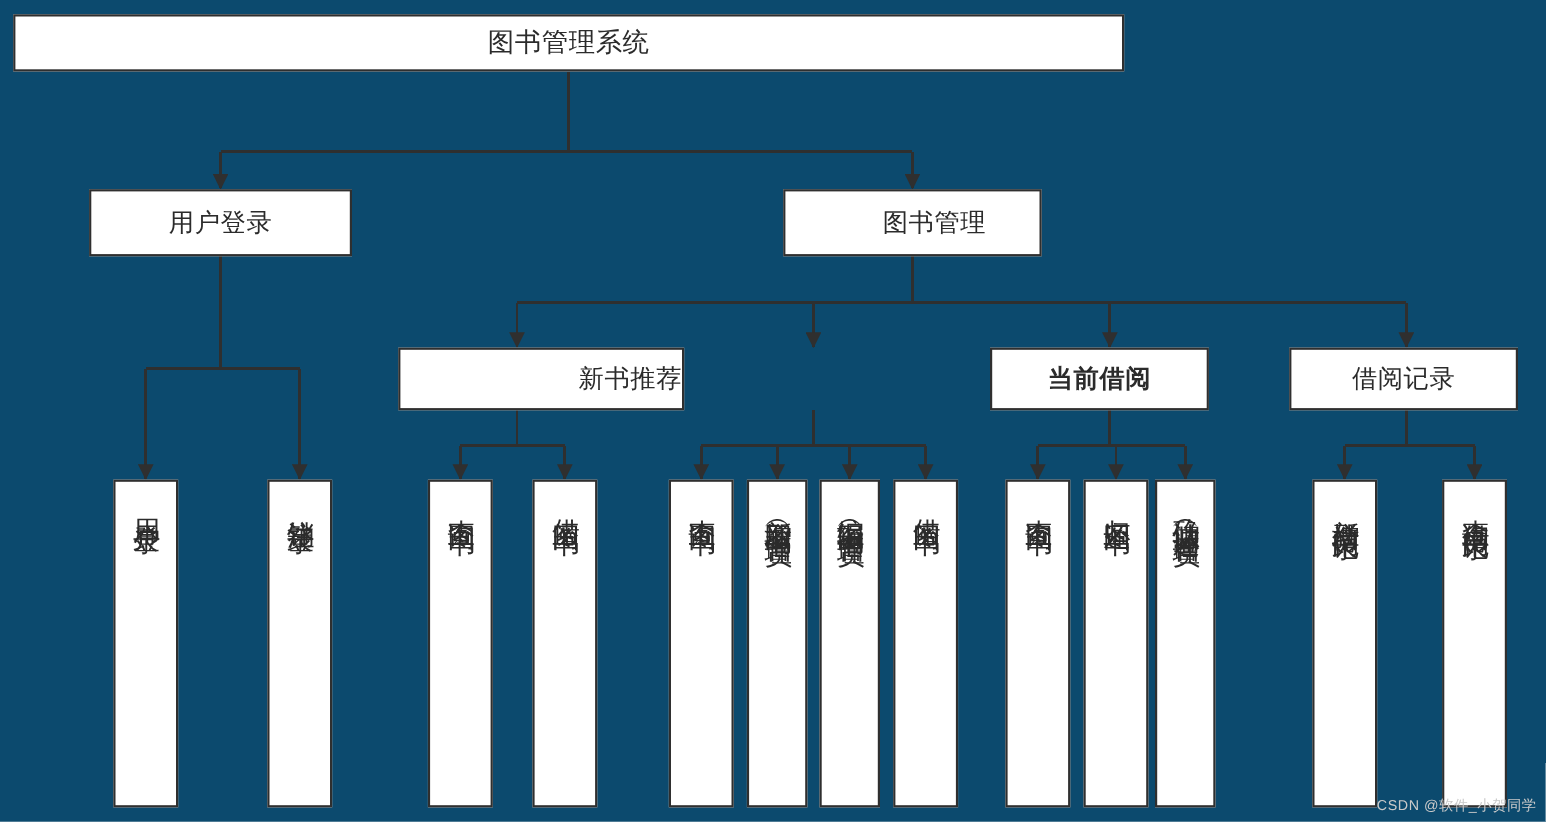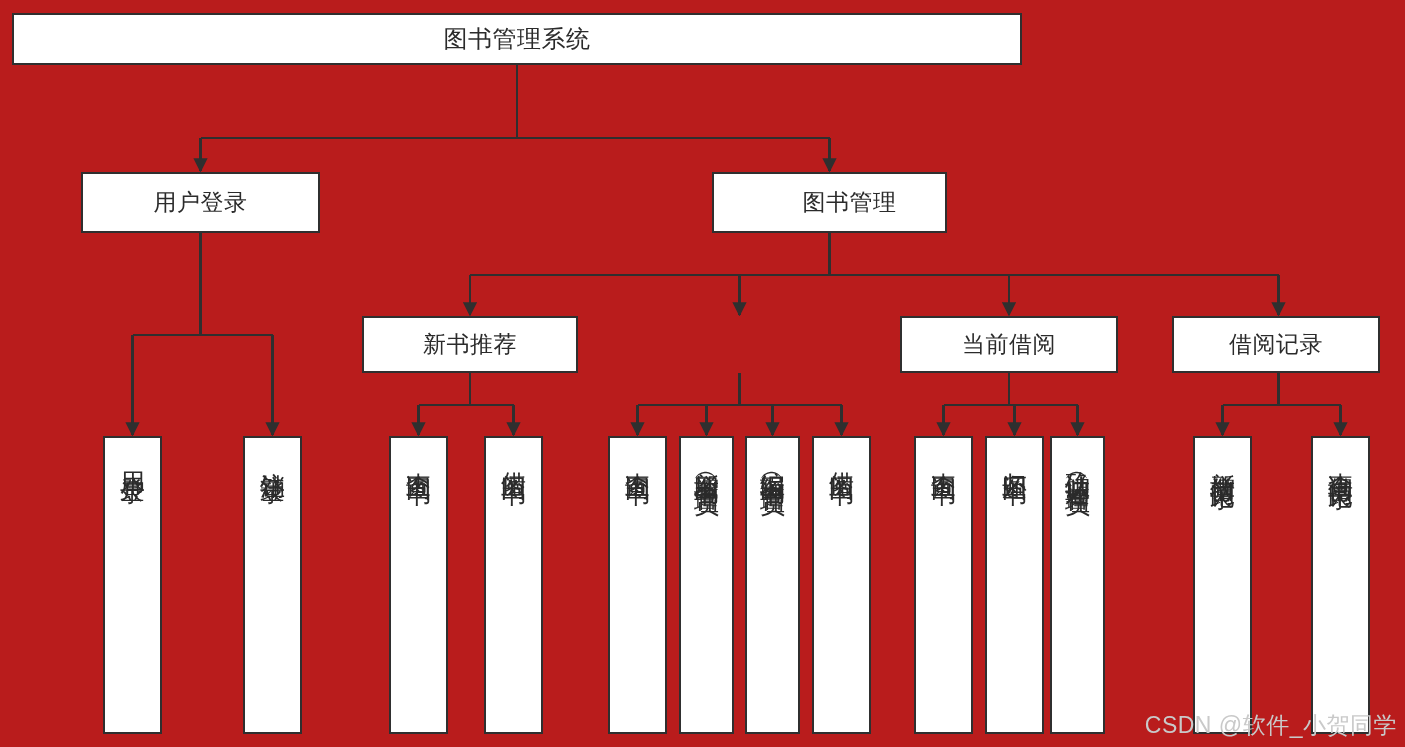--- a/index.html
+++ b/index.html
@@ -12,21 +12,21 @@
     width: 1405px;
     height: 747px;
     font-family: "Liberation Sans", "DejaVu Sans", sans-serif;
     overflow: hidden;
     position: relative;
   }
   #diagram-root {
     position: relative;
     width: 1405px;
     height: 747px;
-    background: #b91c1c;
+    background: #0c4a6e;
   }
   .node-box {
     position: absolute;
     box-sizing: border-box;
     background: #ffffff;
     border: 2px solid #2f2f2f;
     display: flex;
     align-items: center;
     justify-content: center;
     overflow: hidden;
@@ -63,21 +63,21 @@
     left: 0;
     top: 0;
     width: 1405px;
     height: 747px;
     pointer-events: none;
   }
   .watermark {
     position: absolute;
     right: 8px;
     bottom: 6px;
-    font-size: 23px;
+    font-size: 13px;
     color: #c9c9c9;
     letter-spacing: 0.5px;
     user-select: none;
     white-space: nowrap;
   }
 </style>
 </head>
 <body>
 
 <div id="diagram-root">
@@ -127,24 +127,24 @@
     <span class="node-label">图书管理系统</span>
   </div>
 
   <div class="node-box horizontal" style="left:81px; top:172px; width:239px; height:61px;">
     <span class="node-label">用户登录</span>
   </div>
   <div class="node-box horizontal" style="left:712px; top:172px; width:235px; height:61px;padding-left:40px;">
     <span class="node-label">图书管理</span>
   </div>
 
-  <div class="node-box horizontal" style="left:362px; top:316px; width:216px; height:57px;">
+  <div class="node-box horizontal" style="left:362px; top:316px; width:260px; height:57px;justify-content:flex-end;">
     <span class="node-label">新书推荐</span>
   </div>
-  <div class="node-box horizontal" style="left:900px; top:316px; width:218px; height:57px;">
+  <div class="node-box horizontal" style="left:900px; top:316px; width:199px; height:57px;font-weight:bold;">
     <span class="node-label">当前借阅</span>
   </div>
   <div class="node-box horizontal" style="left:1172px; top:316px; width:208px; height:57px;">
     <span class="node-label">借阅记录</span>
   </div>
 
   <div class="node-box vertical" style="left:103px; top:436px; width:59px; height:298px;">
     <span class="node-label">用户登录</span>
   </div>
   <div class="node-box vertical" style="left:243px; top:436px; width:59px; height:298px;">

